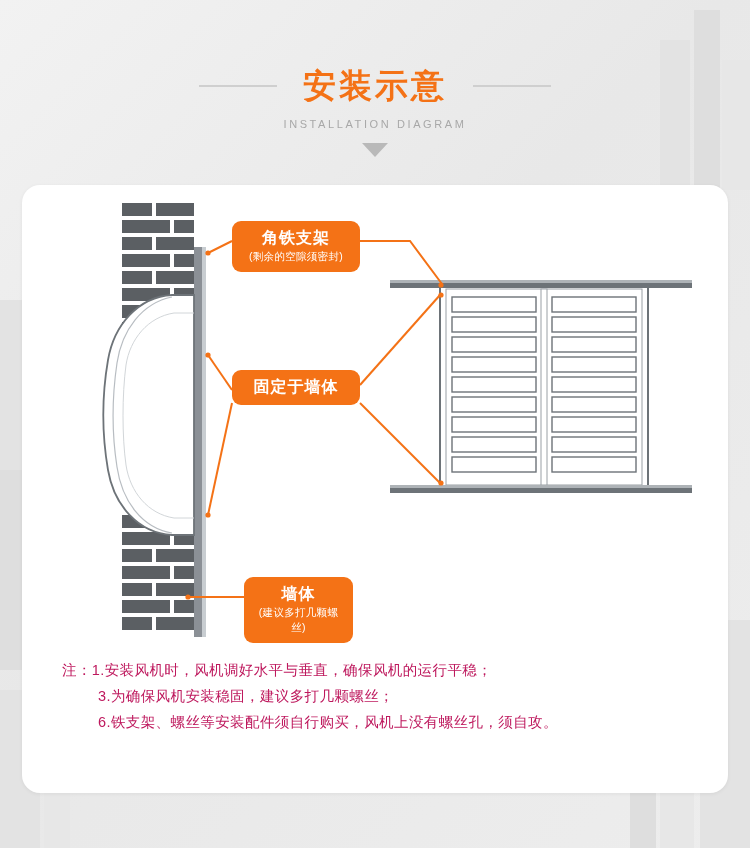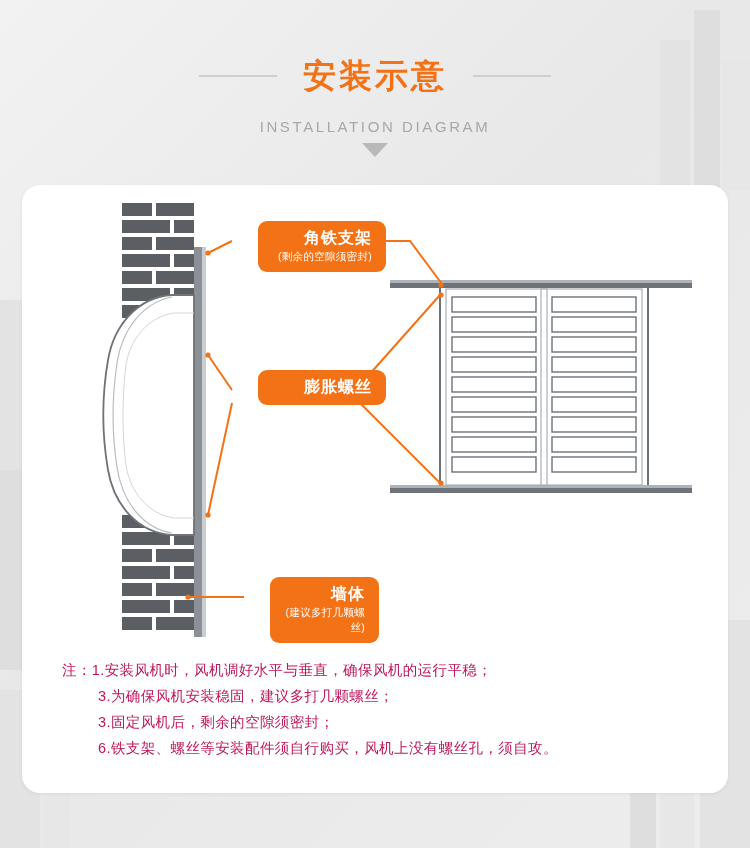--- a/index.html
+++ b/index.html
@@ -38,21 +38,21 @@
   }
 
   
   .header {
     position: absolute;
     top: 0; left: 0; right: 0;
     height: 180px;
   }
   .title-row {
     position: absolute;
-    top: 56px;
+    top: 66px;
     left: 0;
     right: 0;
     display: flex;
     align-items: center;
     justify-content: center;
     gap: 26px;
   }
   .title-line {
     width: 78px;
     height: 2px;
@@ -63,21 +63,21 @@
     font-weight: bold;
     color: #f47216;
     letter-spacing: 3px;
     line-height: 40px;
   }
   .title-sub {
     position: absolute;
     top: 118px;
     left: 0; right: 0;
     text-align: center;
-    font-size: 15px;
+    font-size: 11px;
     color: #a8a8a8;
     letter-spacing: 2.6px;
   }
   .arrow-down {
     position: absolute;
     top: 143px;
     left: 50%;
     transform: translateX(-50%);
     width: 0; height: 0;
     border-left: 13px solid transparent;
@@ -103,25 +103,24 @@
     width: 706px;
     height: 470px;
   }
 
   
   .callout {
     position: absolute;
     background: #f47216;
     border-radius: 9px;
     color: #ffffff;
-    text-align: right;
+    text-align: center;
     padding: 7px 14px 8px;
     box-sizing: border-box;
     z-index: 5;
-    margin-left: 26px;
   }
   .callout .c-title {
     font-size: 16px;
     font-weight: bold;
     line-height: 20px;
     letter-spacing: 1px;
   }
   .callout .c-sub {
     font-size: 10.5px;
     line-height: 15px;
@@ -315,31 +314,30 @@
         </g>
       </svg>
 
       
       <div class="callout" id="callout-bracket">
         <div class="c-title">角铁支架</div>
         <div class="c-sub">(剩余的空隙须密封)</div>
       </div>
 
       <div class="callout" id="callout-screw">
-        <div class="c-title">膨胀螺丝</div>
+        <div class="c-title">固定于墙体</div>
       </div>
 
       <div class="callout" id="callout-wall">
         <div class="c-title">墙体</div>
         <div class="c-sub">(建议多打几颗螺丝)</div>
       </div>
     </div>
 
     <div class="notes">
       <div class="note-line first">
         <span>注：</span><span>1.安装风机时，风机调好水平与垂直，确保风机的运行平稳；</span>
       </div>
       <div class="note-line rest">3.为确保风机安装稳固，建议多打几颗螺丝；</div>
-      <div class="note-line rest">3.固定风机后，剩余的空隙须密封；</div>
       <div class="note-line rest">6.铁支架、螺丝等安装配件须自行购买，风机上没有螺丝孔，须自攻。</div>
     </div>
   </div>
 </div>
 
 </body></html>

